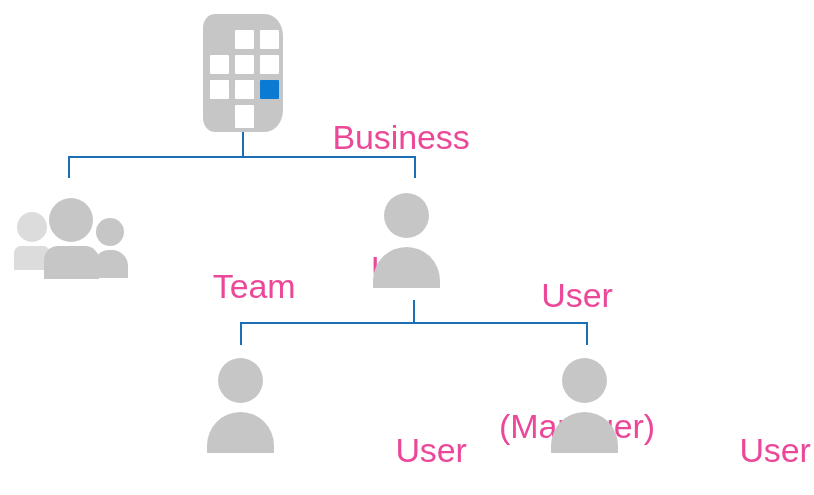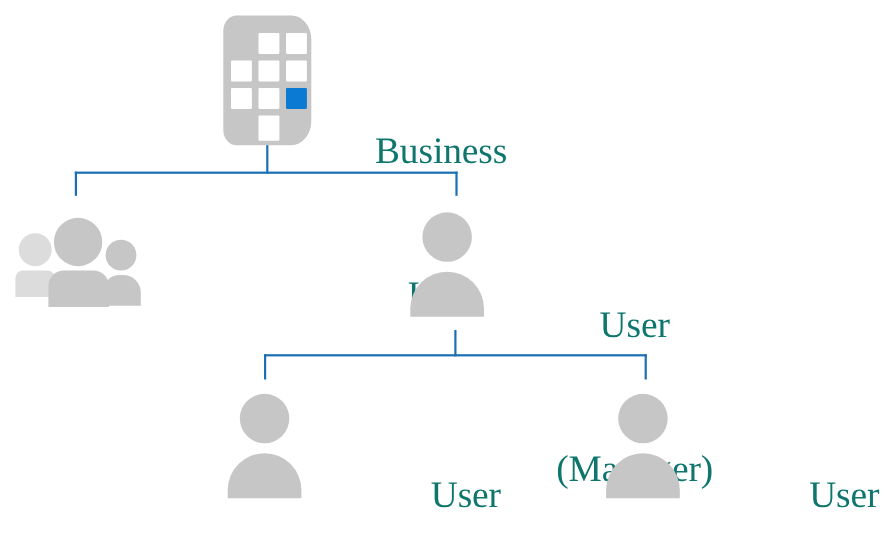--- a/index.html
+++ b/index.html
@@ -13,27 +13,26 @@
     width: 814px;
     height: 495px;
     background: #ffffff;
     overflow: hidden;
     font-family: "Liberation Sans", sans-serif;
   }
 
   
   .label {
     position: absolute;
-    color: #0f766e;
+    color: #ec4899;
     font-weight: 400;
     font-size: 34px;
     line-height: 1.28;
     white-space: pre;
     letter-spacing: -0.1px;
-    font-family: Liberation Serif, serif;
   }
   .label.centered { text-align: center; }
 
   
   .line {
     position: absolute;
     background: #1a6fb5;
   }
   .line.v { width: 2px; }
   .line.h { height: 2px; }
@@ -112,20 +111,23 @@
       <div class="head" style="left:5px; top:0px; width:44px; height:44px;"></div>
       <div class="body" style="left:0px; top:48px; width:55px; height:33px; border-radius:14px 14px 0 0;"></div>
     </div>
 
     <div class="person" style="left:79px; top:20px;">
       <div class="head" style="left:3px; top:0px; width:28px; height:28px;"></div>
       <div class="body" style="left:0px; top:32px; width:35px; height:28px; border-radius:16px 16px 0 0;"></div>
     </div>
   </div>
 
+  <div class="label" style="left:176px; top:221px;">
+    <span>Team</span>
+  </div>
 
   <div class="person" style="left:373px; top:193px; width:82px; height:100px;">
     <div class="head" style="left:11px; top:0px; width:45px; height:45px;"></div>
     <div class="body" style="left:0px; top:54px; width:67px; height:41px; border-radius:34px 34px 0 0;"></div>
   </div>
 
   <div class="label centered" style="left:477px; top:187px; width:200px;">
     <div>User</div>
     <div>(Manager)</div>
   </div>

